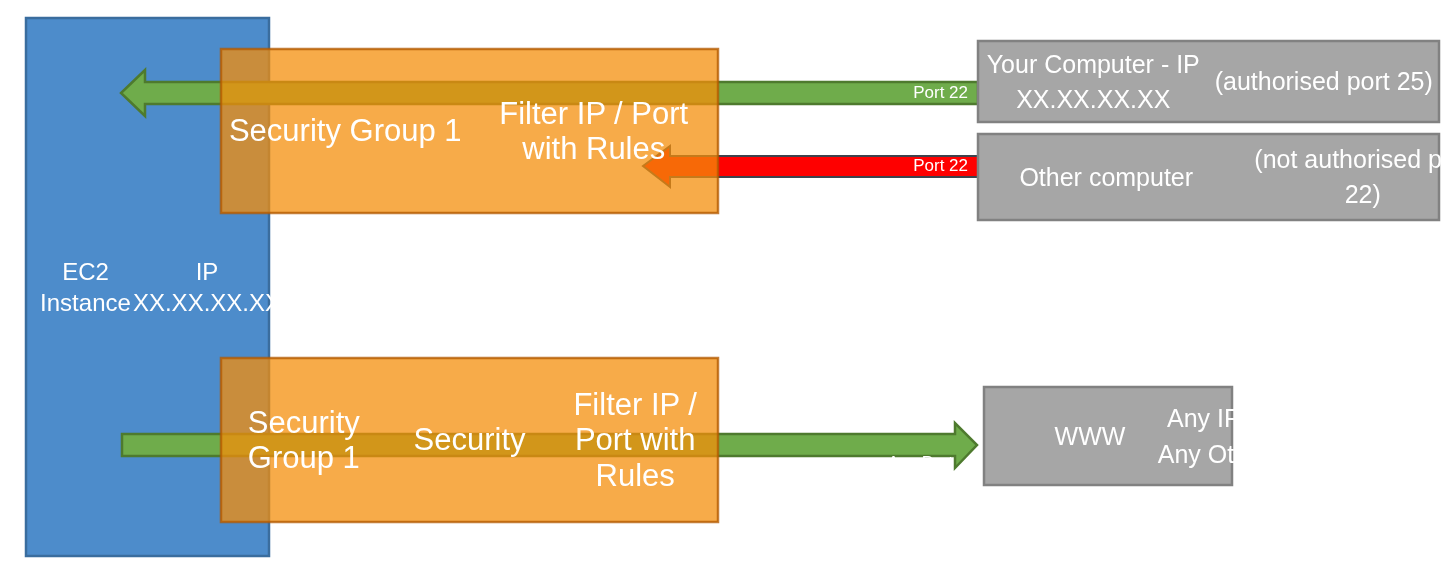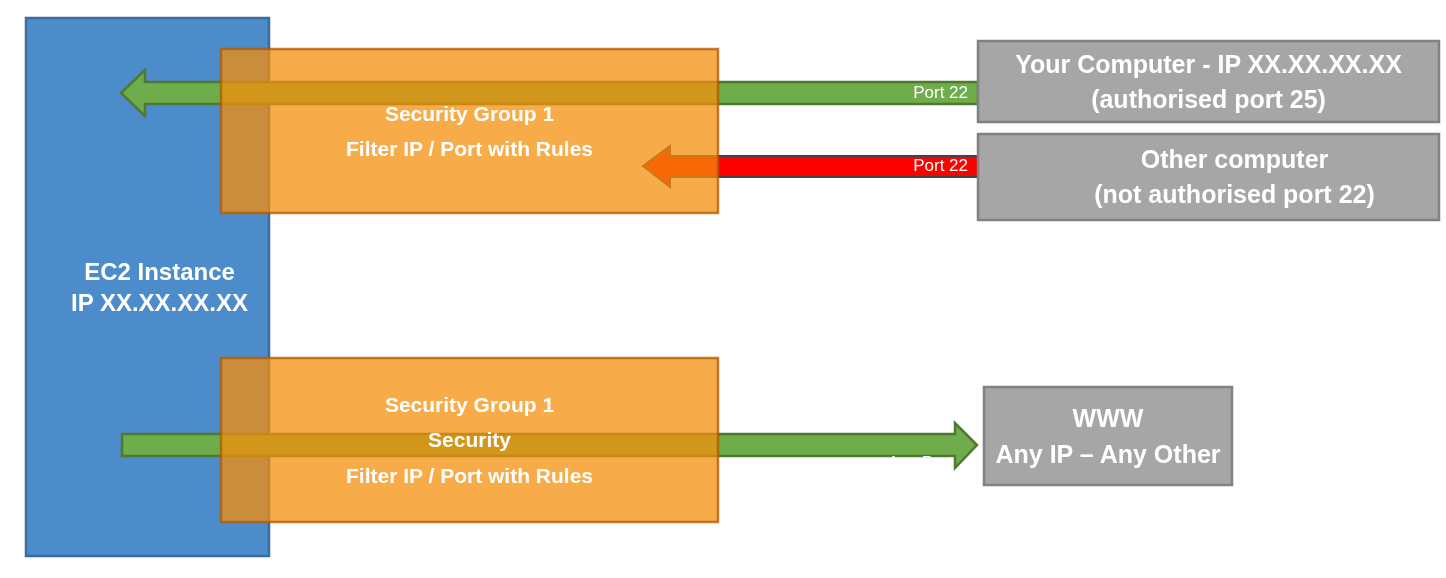--- a/index.html
+++ b/index.html
@@ -15,26 +15,26 @@
 
   
   .ec2-rect      { stroke:#3A6D9E; stroke-width:2.5; }
   .sg-rect       { stroke:rgba(180,90,0,0.78); stroke-width:2.5; }
   .gray-rect     { stroke:#818181; stroke-width:2.5; }
   .green-arrow   { stroke:#4E7A2E; stroke-width:2.5; stroke-linejoin:miter; }
   .red-arrow     { stroke:#3E434D; stroke-width:2;   stroke-linejoin:miter; }
 
   
   .txt {
-    position:absolute; display:flex; flex-direction:column;
+    position:absolute; display:flex; 
     align-items:center; justify-content:center;
-    color:#ffffff; text-align:center;font-weight:bold;
+    color:#ffffff; text-align:center;
   }
   .txt div { width:100%; }
-  .box-label   { font-size:21px; line-height:35.5px; }
+  .box-label   { font-size:31px; line-height:35.5px; }
   .gray-label  { font-size:25px; line-height:35px; }
   .blue-label  { font-size:24px; line-height:31px; }
   .www-label   { font-size:25px; line-height:36px; }
   .arrow-label {
     position:absolute; color:#ffffff; font-size:17px;
     line-height:30px; text-align:right; white-space:nowrap;
   }
 </style>
 </head>
 <body>
@@ -79,21 +79,21 @@
   <div class="txt gray-label" style="left:978px; top:41px; width:461px; height:81px;">
     <div>Your Computer - IP XX.XX.XX.XX</div>
     <div>(authorised port 25)</div>
   </div>
 
   <div class="txt gray-label" style="left:978px; top:134px; width:513px; height:86px;">
     <div>Other computer</div>
     <div>(not authorised port 22)</div>
   </div>
 
-  <div class="txt www-label" style="left:984px; top:387px; width:248px; height:98px;">
+  <div class="txt www-label" style="left:1028px; top:387px; width:248px; height:98px;">
     <div>WWW</div>
     <div>Any IP – Any Other</div>
   </div>
 
   <div class="arrow-label" style="left:718px; top:78px; width:250px;">Port 22</div>
 
   <div class="arrow-label" style="left:718px; top:151px; width:250px;">Port 22</div>
 
   <div class="arrow-label" style="left:718px; top:448px; width:235px;text-align:right;">Any Port</div>
 

